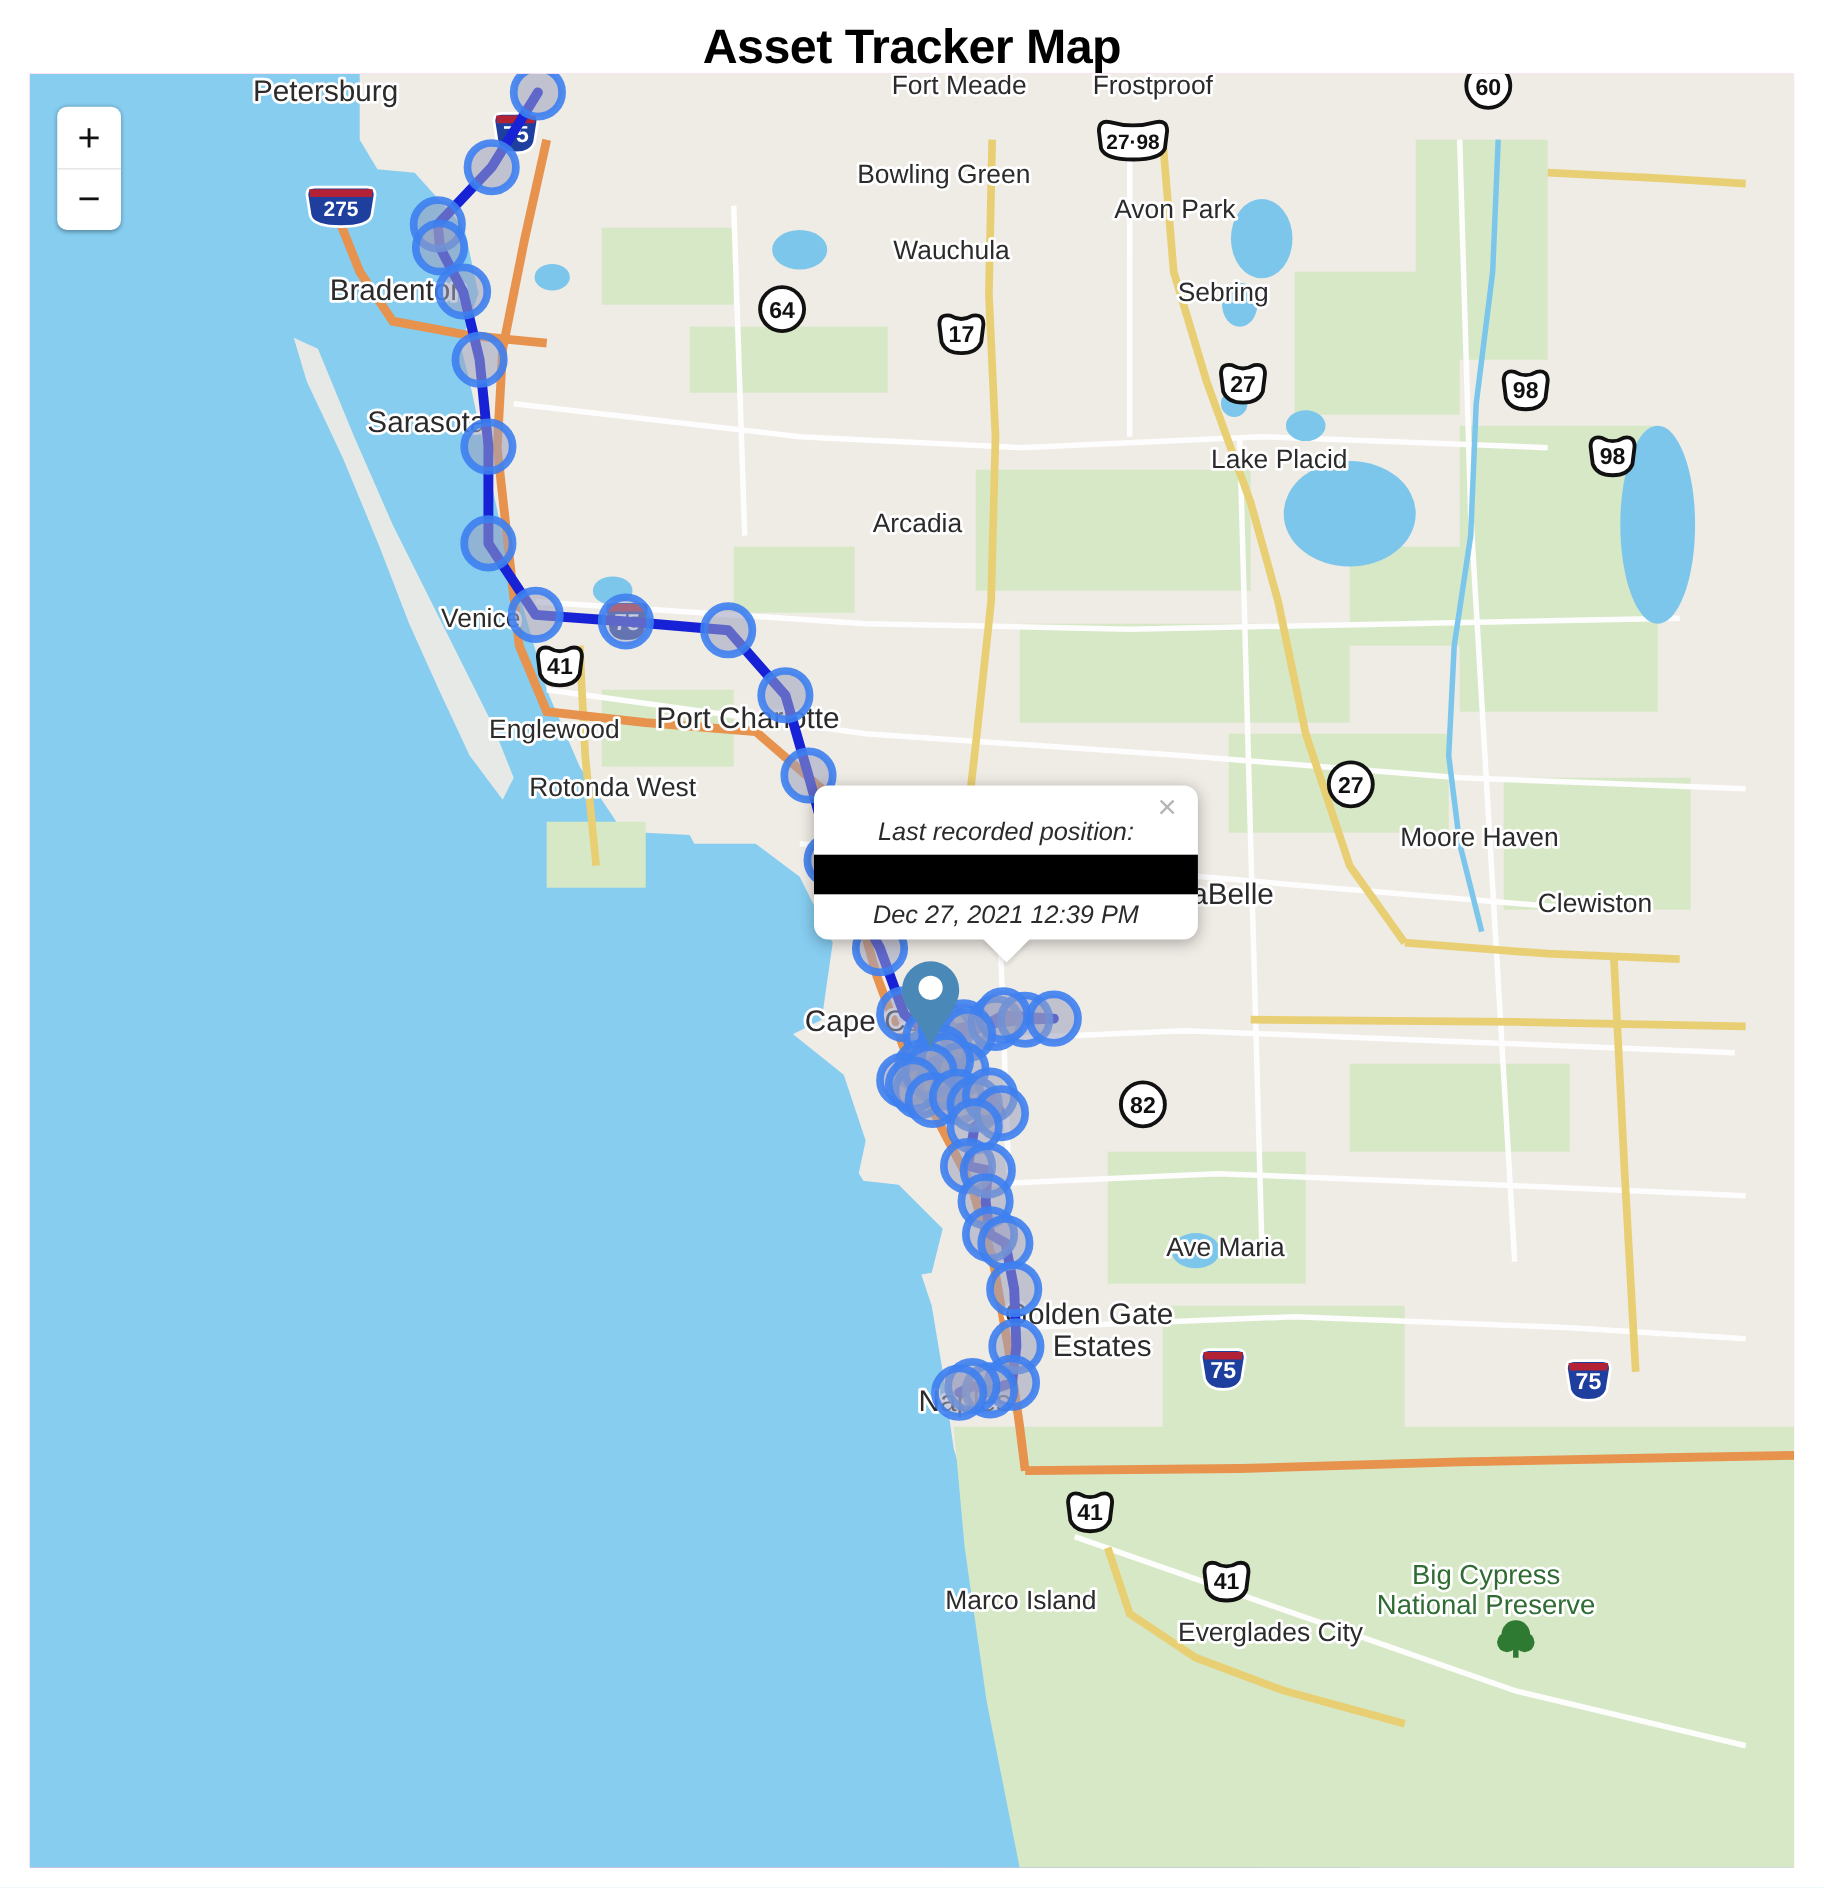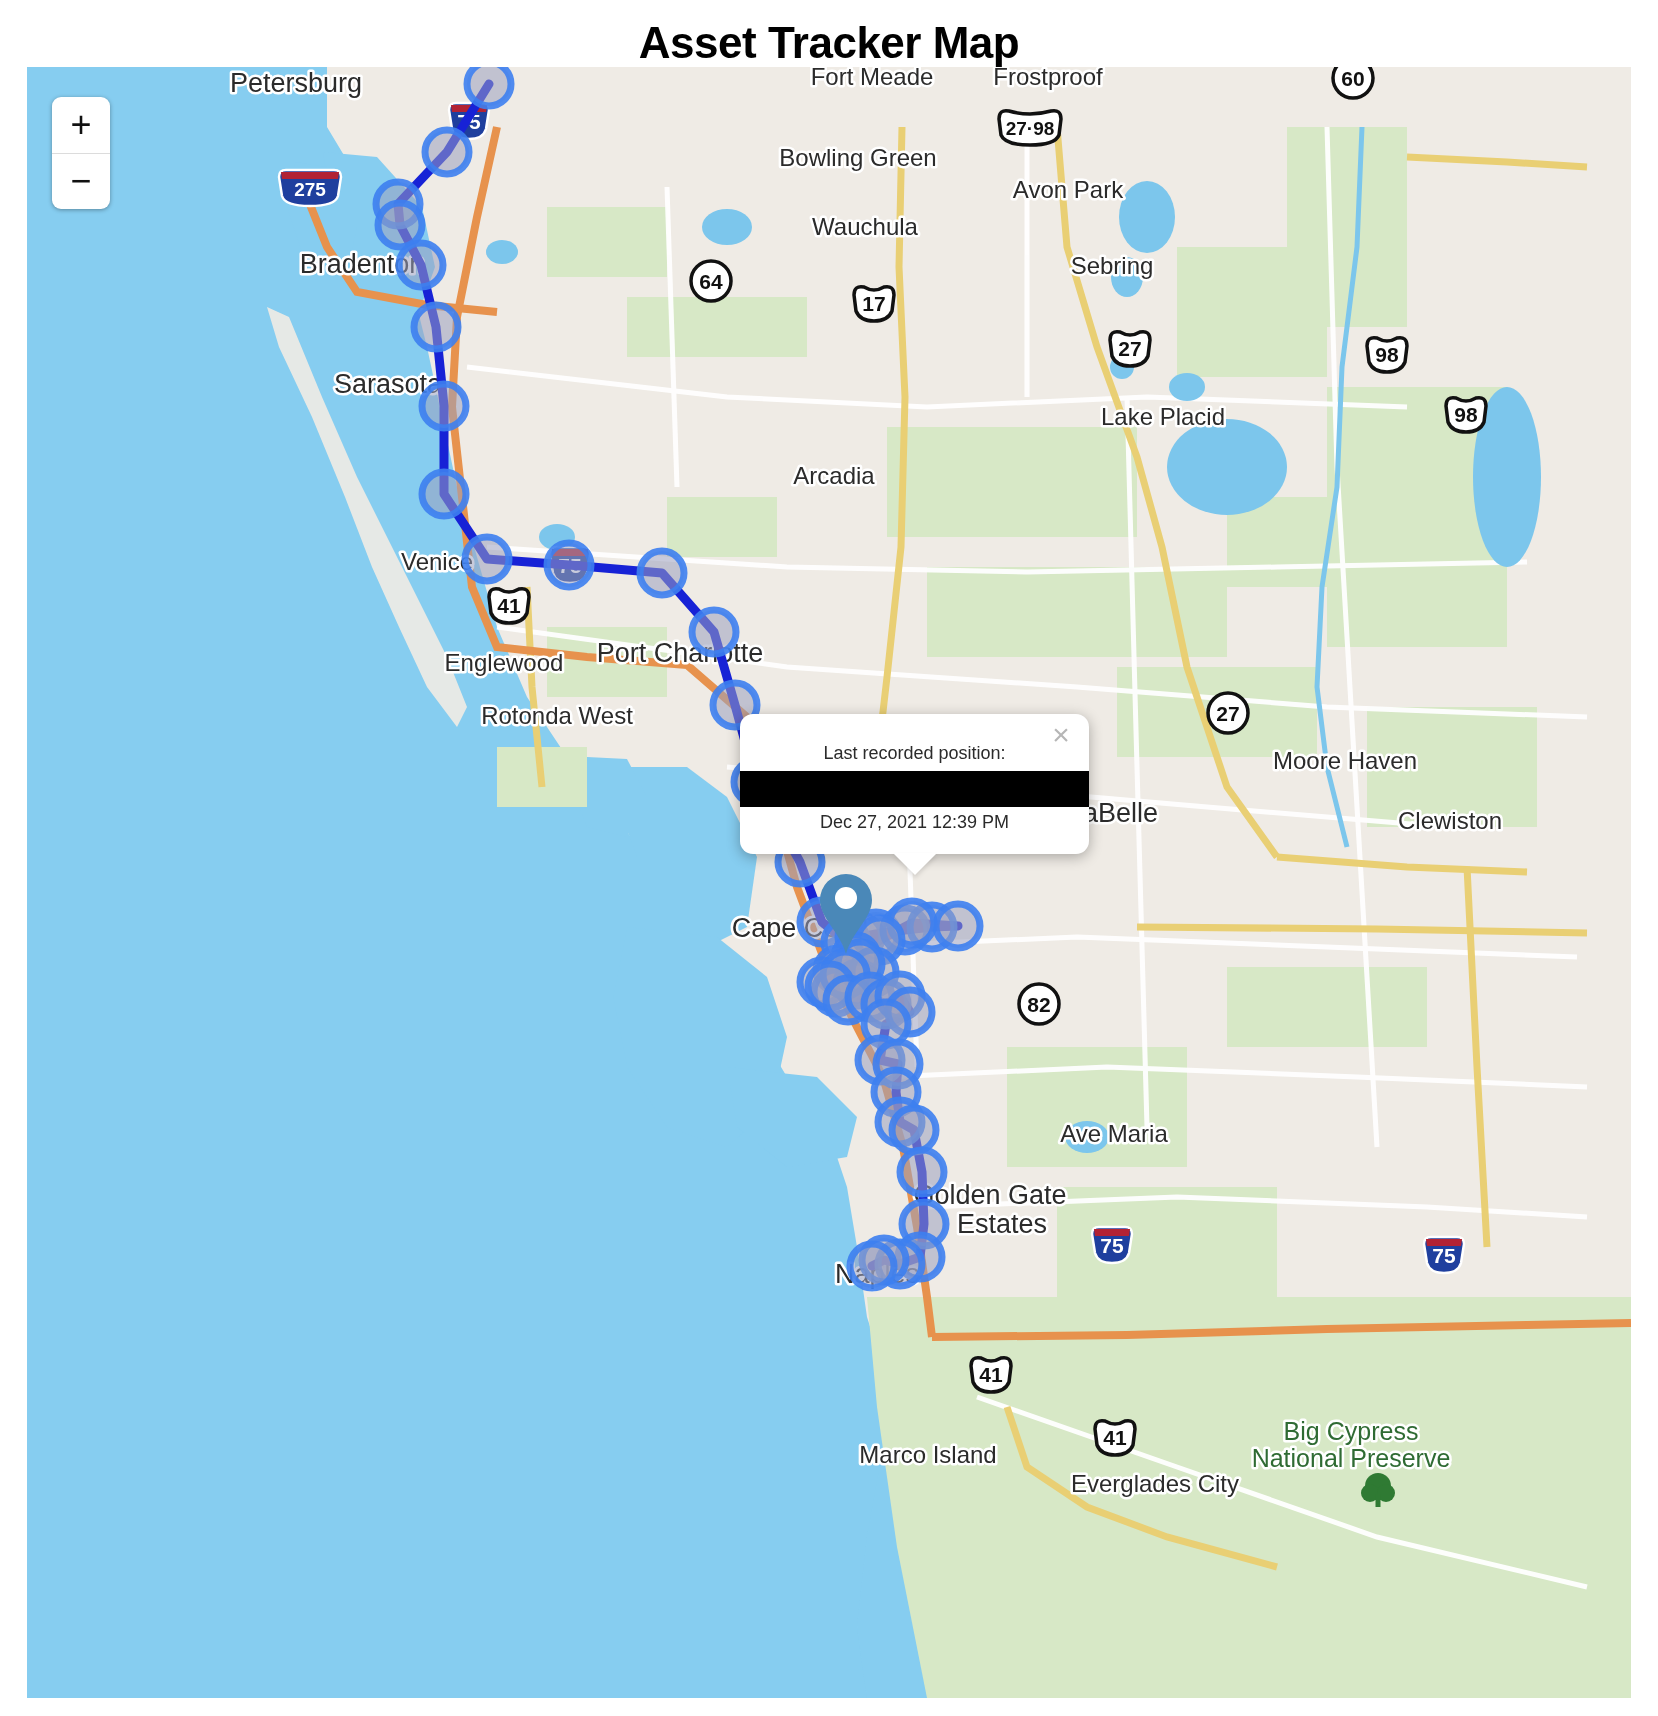--- a/index.html
+++ b/index.html
@@ -41,22 +41,23 @@
     box-shadow:0 3px 14px rgba(0,0,0,.3);
     z-index:50;
   }
   .popup-close{
     position:absolute;right:14px;top:8px;width:28px;height:28px;
     color:#b6b6b6;font-size:30px;line-height:26px;text-align:center;
     cursor:pointer;font-weight:400;user-select:none;
   }
   .popup-body{padding:28px 18px 0 18px;text-align:center;}
   .popup-line{
-    font-size:18px;color:#2b2b2b;line-height:1.25;
+    font-size:23px;color:#2b2b2b;line-height:1.25;
     font-family:"Liberation Sans",sans-serif;
+    font-style:italic;
   }
   .popup-redacted{
     display:block;margin:6px -18px 4px -18px;height:36px;background:#000;
   }
   .popup-tail{
     position:absolute;left:50%;bottom:-21px;margin-left:-22px;
     width:0;height:0;border-left:22px solid transparent;
     border-right:22px solid transparent;border-top:22px solid #fff;
     filter:drop-shadow(0 3px 2px rgba(0,0,0,.12));
   }

